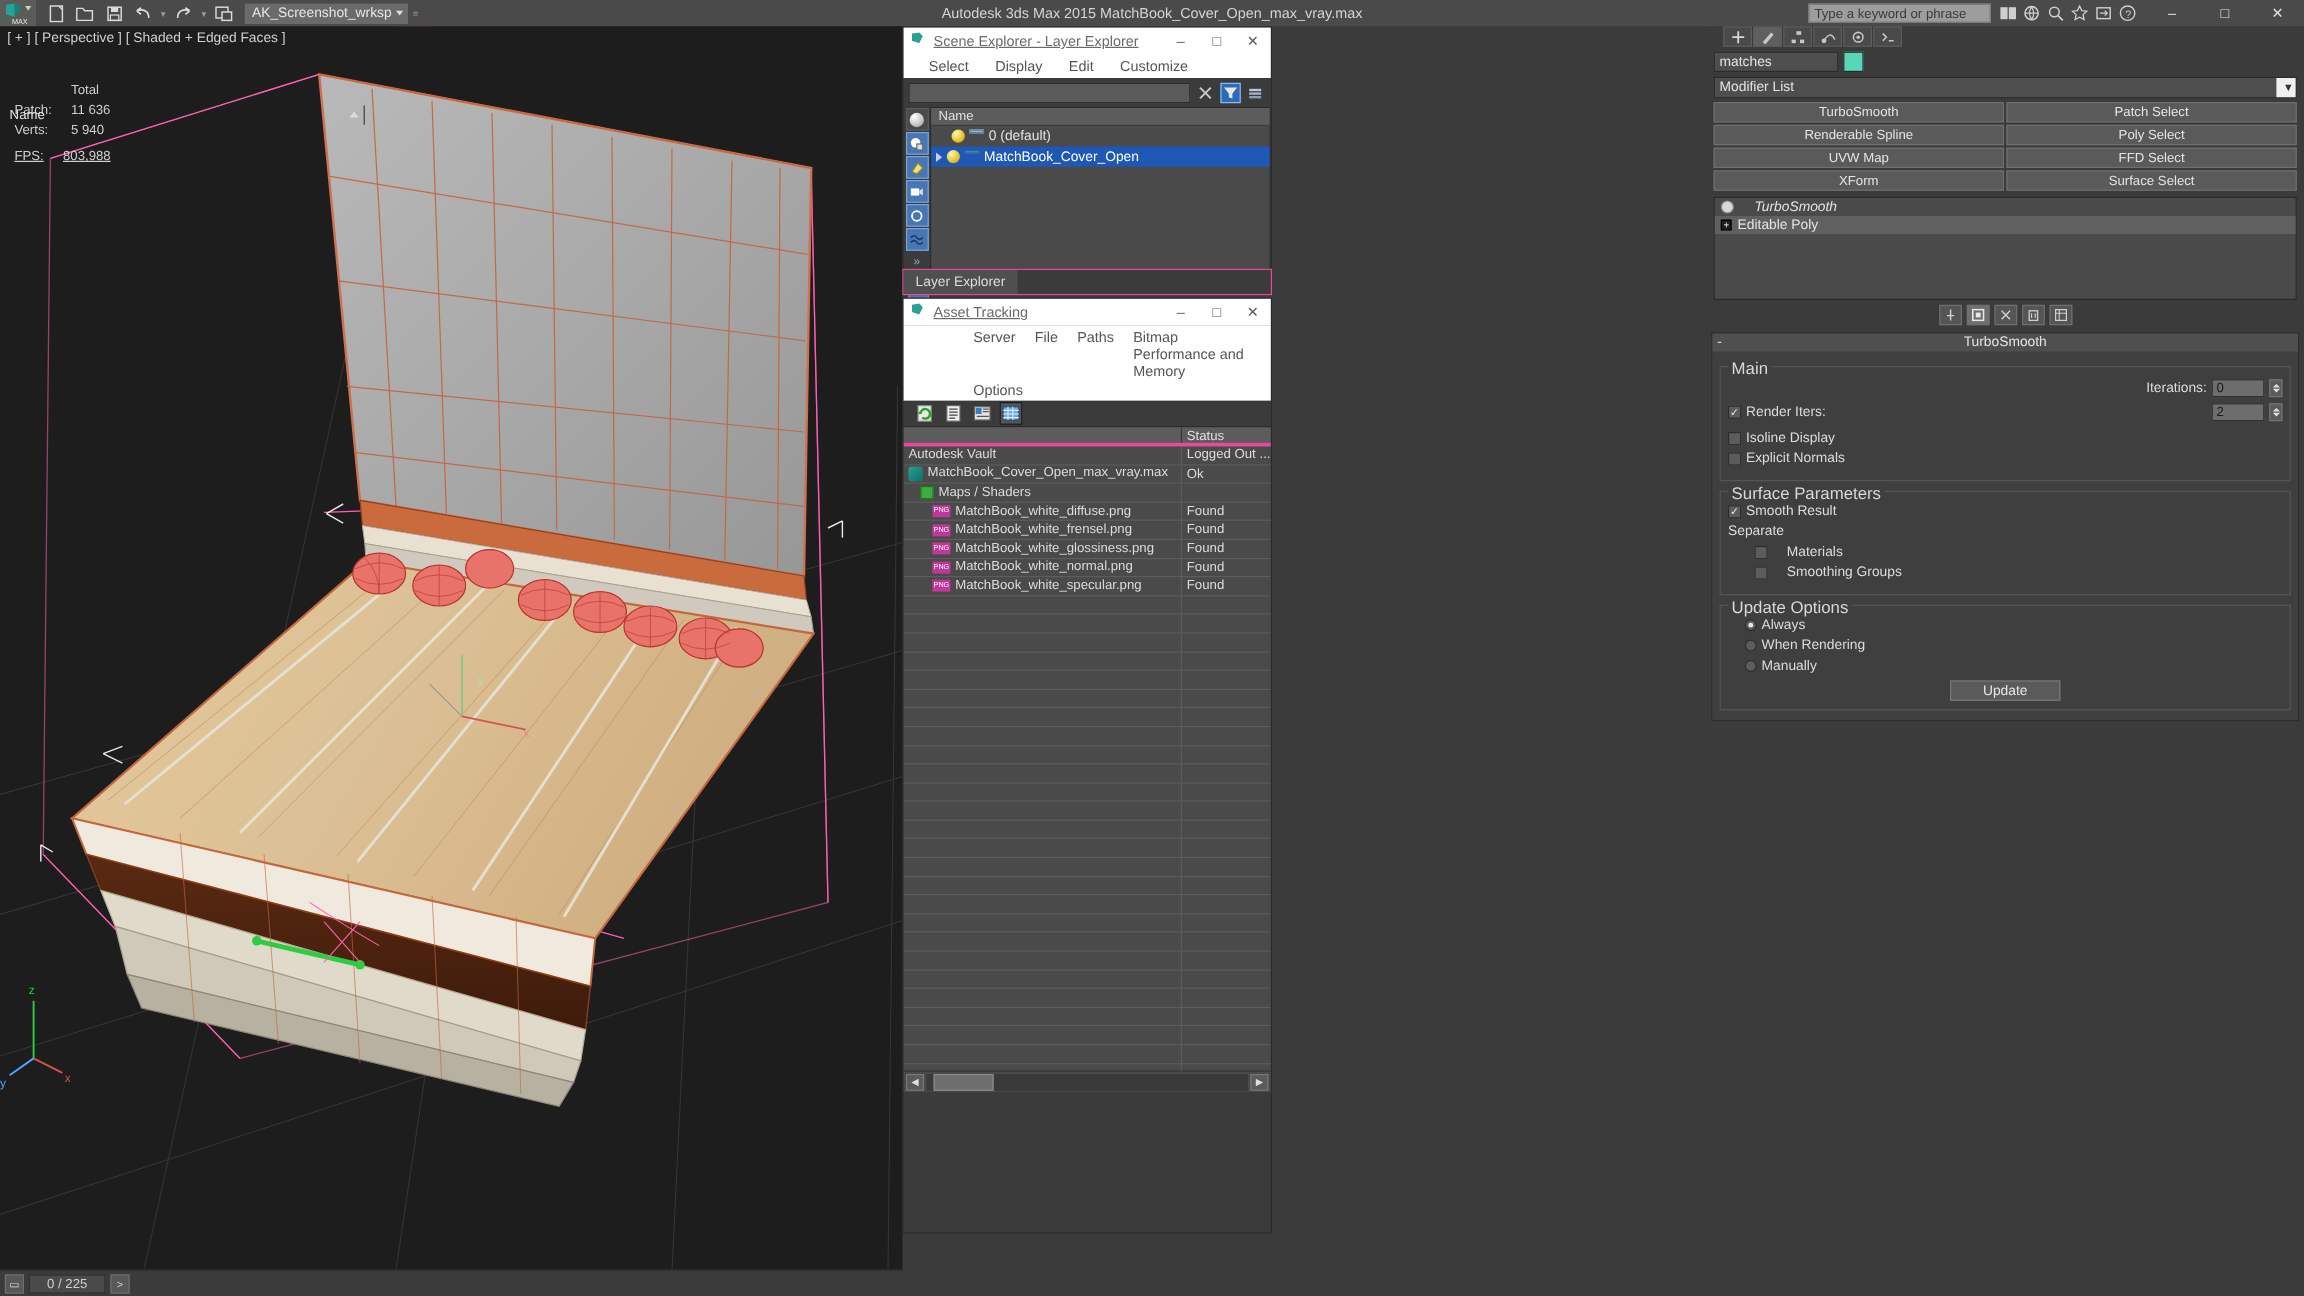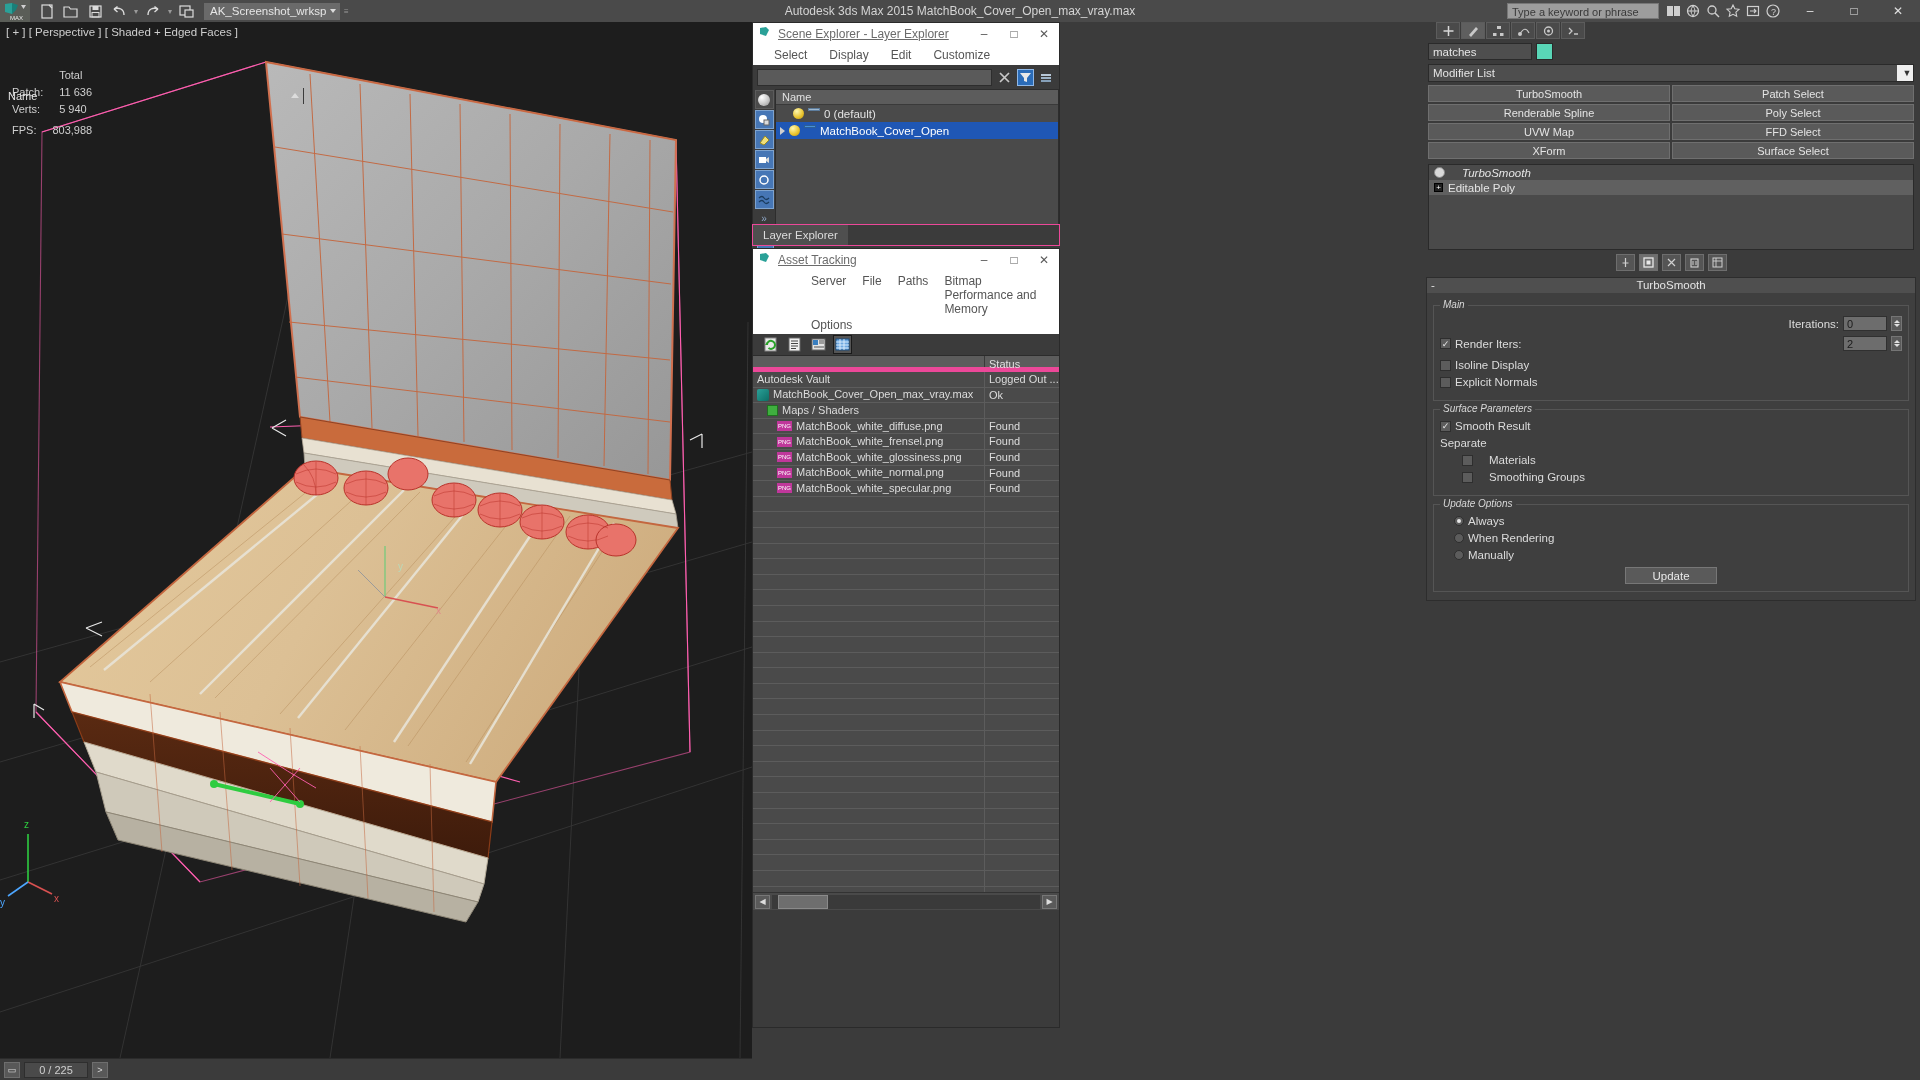--- a/index.html
+++ b/index.html
@@ -43,21 +43,21 @@
   .winbtn { width:44px; height:22px; display:flex; align-items:center; justify-content:center; color:#e0e0e0; font-size:12px;}
 
   
   .viewport {
     position:absolute; left:0; top:22px; width:752px; height:1036px;
     background:#1d1d1d; overflow:hidden;
   }
   .vp-label { position:absolute; left:6px; top:4px; font-size:11.5px; color:#cfcfcf;}
   .vp-stats { position:absolute; left:10px; top:44px; font-size:11px; color:#cfcfcf; line-height:15px;}
   .vp-stats td { padding-right:14px; font-size:11px; color:#cfcfcf;}
-  .vp-fps { position:absolute; left:10px; top:100px; font-size:11px; color:#cfcfcf;}
+  .vp-fps { position:absolute; left:10px; top:100px; font-size:11px; color:#cfcfcf;text-decoration:underline;}
   .vp-fps td{padding-right:14px;}
 
   
   .statusbar {
     position:absolute; left:0; bottom:0; width:752px; height:22px;
     background:#3b3b3b; border-top:1px solid #2b2b2b; display:flex; align-items:center; gap:4px; padding-left:4px;
   }
   .sb-btn { width:16px;height:16px;background:#585858;border:1px solid #6e6e6e; display:flex;align-items:center;justify-content:center;font-size:9px;color:#ddd;}
   .sb-field { background:#4a4a4a; border:1px solid #2e2e2e; height:16px; line-height:15px; padding:0 8px; font-size:11px; color:#cfcfcf; min-width:64px; text-align:center;}
 
@@ -100,21 +100,21 @@
 
   
   #assetTracking { left:752px; top:248px; width:308px; height:780px;}
   .at-menus { background:#fff; padding:2px 0 1px 4px;}
   .at-menus .row { display:flex;margin-left:46px; }
   .at-menus .mi { font-size:12px; color:#555; padding:1px 8px;}
   .at-toolbar { height:22px; background:#3b3b3b; display:flex; align-items:center; gap:5px; padding-left:8px; border-bottom:1px solid #2c2c2c;}
   .at-toolbar .tbtn { width:19px;height:19px; display:flex;align-items:center;justify-content:center;}
   .at-toolbar .tbtn.sel { border:1px solid #1a1a1a; background:#555;}
   .at-table { background:#4a4a4a; height:536px; overflow:hidden; position:relative;}
-  .at-hdr { display:flex; height:16px; background:#5c5c5c; border-bottom:5px solid #ec4899; }
+  .at-hdr { display:flex; height:16px; background:#5c5c5c; border-bottom:3px solid #ec4899; }
   .at-hdr div { font-size:11px; color:#e0e0e0; line-height:16px; padding-left:4px;}
   .at-c1 { width:232px; border-right:1px solid #393939;}
   .at-c2 { flex:1; }
   .at-row { display:flex; height:15.6px; border-bottom:1px solid #5c5c5c;}
   .at-row > div { font-size:11px; color:#dcdcdc; line-height:15px; padding-left:4px; overflow:hidden; white-space:nowrap;}
   .at-row .at-c1 { border-right:1px solid #5c5c5c; display:flex; align-items:center; gap:4px;}
   .ind1 { padding-left:14px !important;}
   .ind2 { padding-left:24px !important;}
   .maxico { width:12px;height:12px; background:linear-gradient(135deg,#2aa198,#0d6e66); border-radius:2px; flex:0 0 auto;}
   .pngico { width:15px;height:10px; background:#c0379b; color:#fff; font-size:6px; line-height:10px; text-align:center; flex:0 0 auto; font-family:"Liberation Sans",sans-serif;}
@@ -172,21 +172,21 @@
   .cp-stackrow.italic { font-style:italic; }
   .eye { width:11px;height:11px; border-radius:50%; background:#d8d8d8; border:1px solid #888; position:relative;}
   .plus { width:9px;height:9px; background:#1f1f1f; color:#fff; font-size:8px; line-height:8px; text-align:center; border:1px solid #000;}
   .cp-stacktools { display:flex; gap:4px; justify-content:center; margin:4px 0 0 0;}
   .cp-stacktools .st { width:19px;height:17px; background:#555; border:1px solid #6e6e6e; display:flex;align-items:center;justify-content:center;}
   .rollout { margin:6px 4px 0 4px; border:1px solid #2d2d2d; }
   .rollout-hdr { height:15px; background:#4f4f4f; text-align:center; font-size:11.5px; color:#e4e4e4; line-height:15px; position:relative;}
   .rollout-hdr .minus { position:absolute; left:4px; top:0;}
   .rollout-body { background:#3f3f3f; padding:4px 6px 8px 6px;}
   .group { border:1px solid #555; margin-top:8px; padding:10px 6px 7px 6px; position:relative;}
-  .group > .glabel { position:absolute; top:-7px; left:6px; background:#3f3f3f; padding:0 3px; font-size:10px; color:#d8d8d8;font-style:italic;}
+  .group > .glabel { position:absolute; top:-7px; left:6px; background:#3f3f3f; padding:0 3px; font-size:14px; color:#d8d8d8;}
   .fld-row { display:flex; align-items:center; gap:4px; margin-bottom:5px; font-size:11.5px; color:#dcdcdc;}
   .fld-row .lbl { margin-left:auto;}
   .spin { width:44px; height:15px; background:#6d6d6d; border:1px solid #303030; color:#1b1b1b; font-size:11px; padding-left:3px; line-height:14px;}
   .spinbtns { width:11px;height:15px; background:#5a5a5a; border:1px solid #757575; display:flex; flex-direction:column; align-items:center; justify-content:center;}
   .spinbtns i { display:block; width:0;height:0;border-left:3px solid transparent;border-right:3px solid transparent;}
   .spinbtns i.up { border-bottom:3px solid #e0e0e0; margin-bottom:1px;}
   .spinbtns i.dn { border-top:3px solid #e0e0e0;}
   .chk { width:11px;height:11px; background:#5c5c5c; border:1px solid #2e2e2e; display:inline-flex; align-items:center; justify-content:center; font-size:9px; color:#e8e8e8; flex:0 0 auto;}
   .radio { width:10px;height:10px; border-radius:50%; background:#5c5c5c; border:1px solid #2e2e2e; display:inline-flex;align-items:center;justify-content:center; flex:0 0 auto;}
   .radio i { width:4px;height:4px;border-radius:50%; background:#e8e8e8;}

